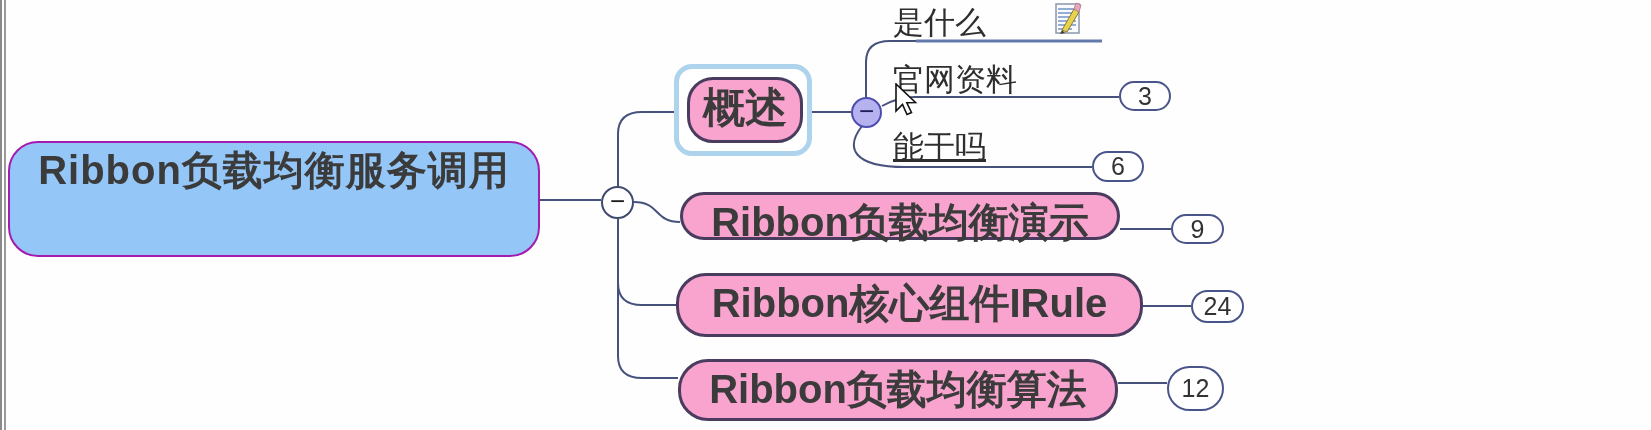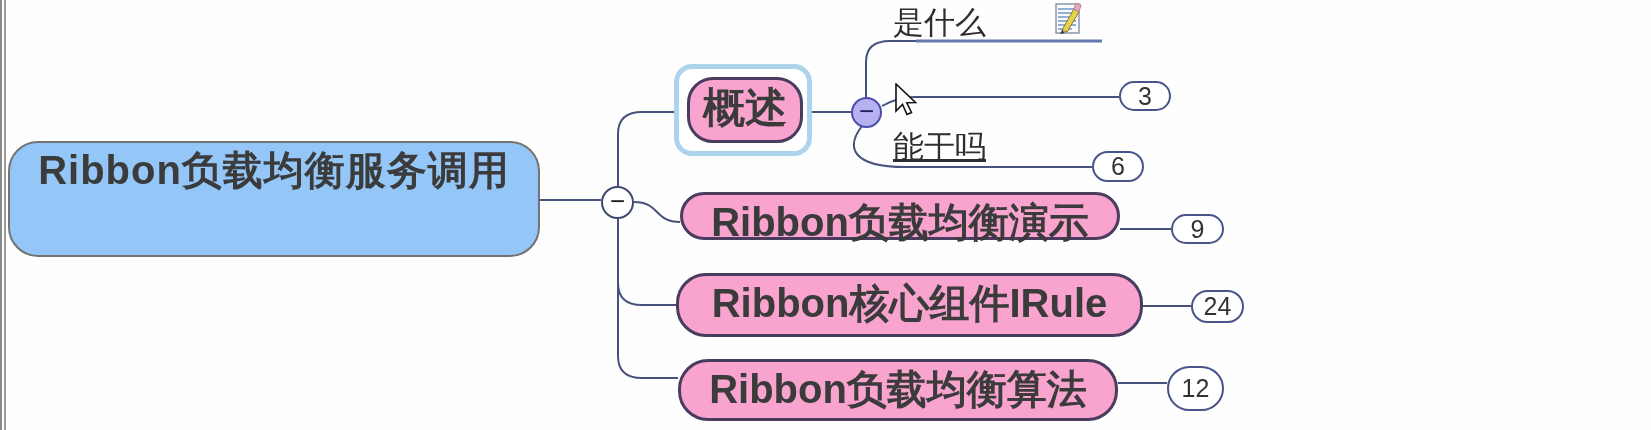--- a/index.html
+++ b/index.html
@@ -6,21 +6,21 @@
   body{font-family:"Liberation Sans","DejaVu Sans",sans-serif;background:#ffffff;}
   #canvas{position:relative;width:1651px;height:430px;background:#fefefe;overflow:hidden;}
 
   .edge-line{position:absolute;top:0;height:430px;background:#8a8a8a;}
 
   svg.wires{position:absolute;left:0;top:0;pointer-events:none;}
 
   .topic{position:absolute;display:flex;align-items:flex-start;justify-content:center;
          box-sizing:border-box;color:#3b3b3b;font-weight:bold;cursor:default;}
   .root-topic{left:8px;top:141px;width:532px;height:116px;background:#94c7f8;
-              border:2px solid #737373;border-radius:30px;font-size:40px;letter-spacing:1px;}
+              border:2px solid #a21caf;border-radius:30px;font-size:40px;letter-spacing:1px;}
   .sel-frame{position:absolute;left:674px;top:64px;width:138px;height:92px;background:#ffffff;
              border:5px solid #aed3ec;border-radius:18px;box-sizing:border-box;}
   .overview-topic{left:687px;top:77px;width:116px;height:66px;background:#f9a3cf;
                   border:3px solid #4a3c5e;border-radius:26px;font-size:42px;}
   .pink-topic{background:#f9a3cf;border:3px solid #4a3c5e;border-radius:30px;font-size:40px;}
   .topic-demo{left:680px;top:192px;width:440px;height:48px;}
   .topic-irule{left:676px;top:273px;width:467px;height:64px;}
   .topic-algo{left:678px;top:347px;width:440px;height:62px;margin-top:12px;}
 
   .sublabel{position:absolute;color:#2e2e2e;font-size:31px;font-weight:normal;
@@ -116,20 +116,23 @@
           <line x1="6" y1="21" x2="24" y2="21"></line>
         <line x1="6" y1="25" x2="24" y2="25"></line>
           <line x1="6" y1="29" x2="20" y2="29"></line>
       </g>
       <polygon points="10,30 22,9 27,12 15,32" fill="#e6d24e" stroke="#8a7a30" stroke-width="1"></polygon>
       <polygon points="22,9 27,12 29,5 24,3" fill="#e8a7b8" stroke="#b78394" stroke-width="1"></polygon>
       <polygon points="10,30 8,34 13,33" fill="#4a3c28"></polygon>
     </svg>
   </div>
 
+  <div class="sublabel sub-site">
+    <span>官网资料</span>
+  </div>
   <div class="badge badge-3">
     <span>3</span>
   </div>
 
   <div class="sublabel sub-can">
     <span>能干吗</span>
   </div>
   <div class="badge badge-6">
     <span>6</span>
   </div>

